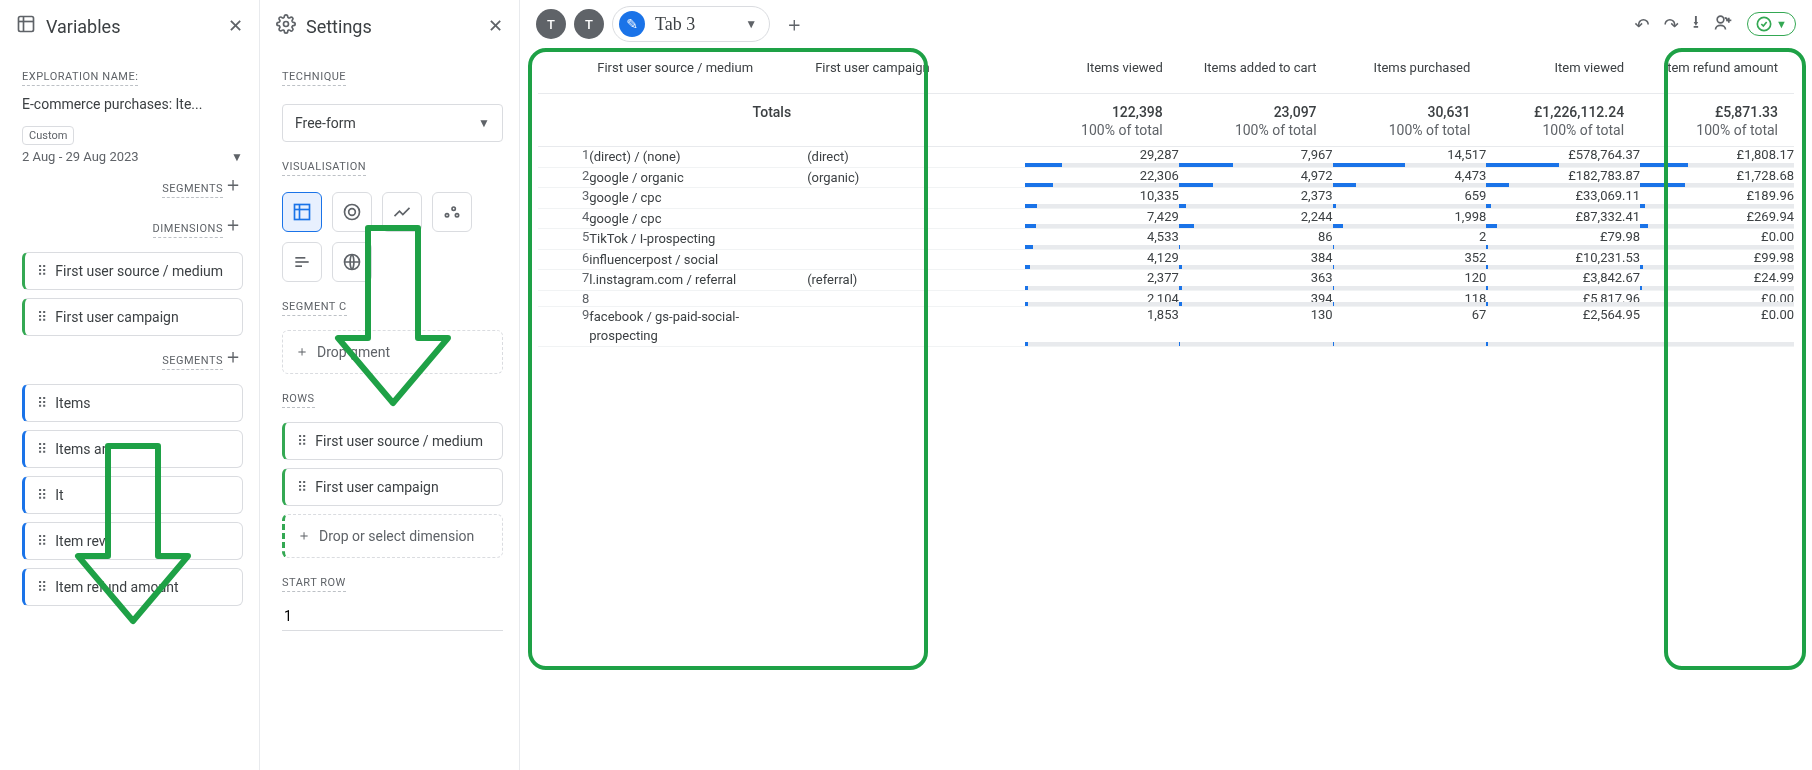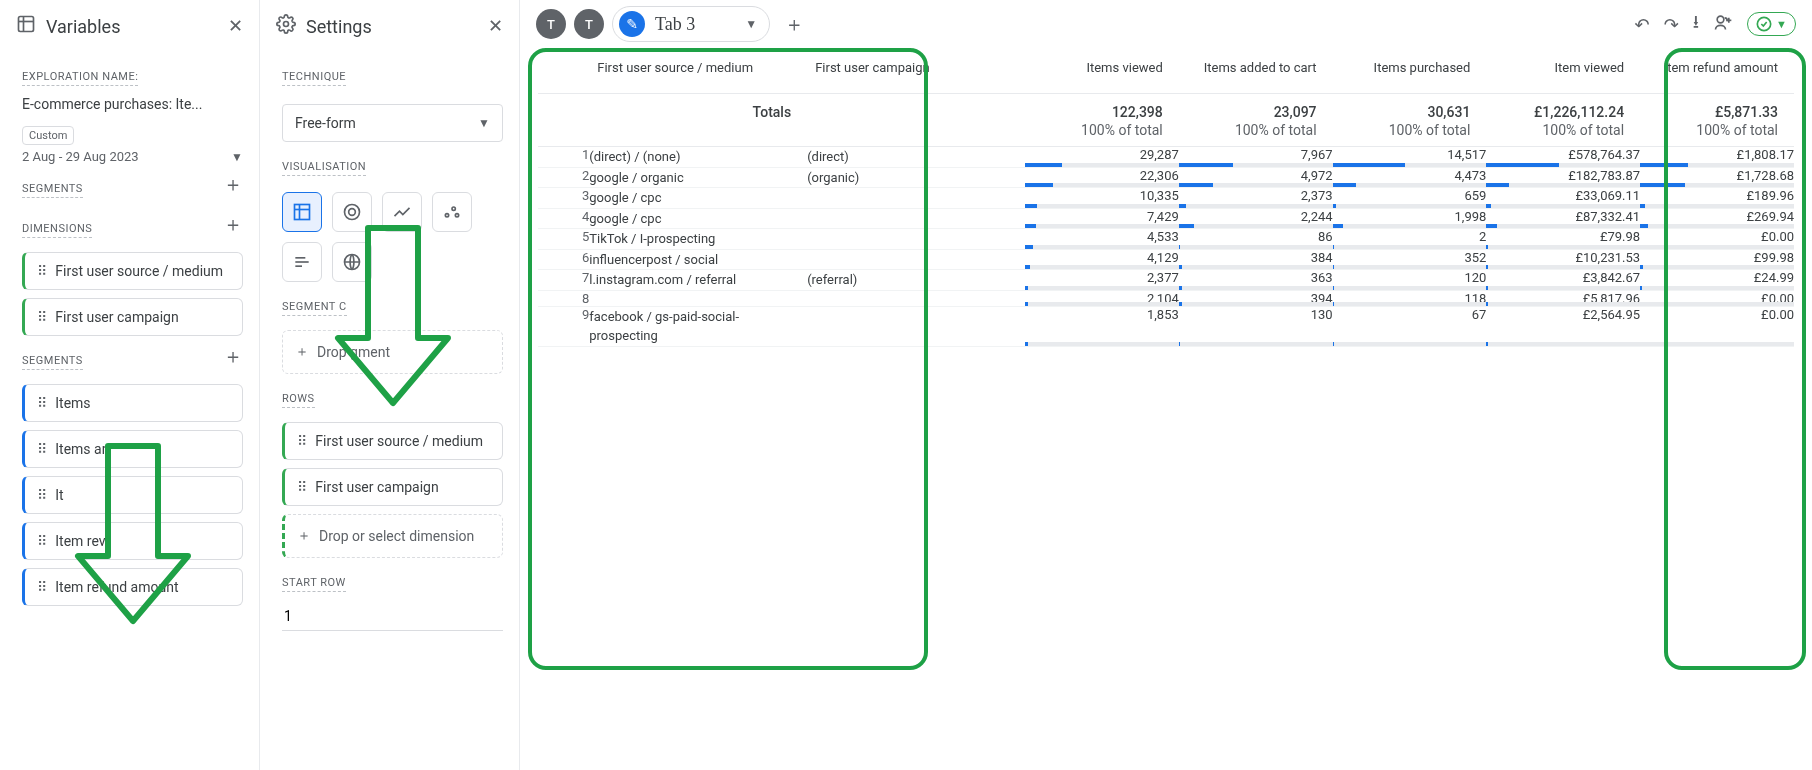--- a/index.html
+++ b/index.html
@@ -12,21 +12,21 @@
 .variables-panel { width: 260px; }
 .settings-panel { width: 260px; }
 
 .panel-header { display: flex; align-items: center; justify-content: space-between; padding: 14px 16px 14px 16px; }
 .panel-header .title { display: flex; align-items: center; gap: 10px; font-size: 18px; color: #3c4043; font-weight: 400; }
 .close-x { font-size: 18px; color: #5f6368; cursor: pointer; line-height:1; }
 
 .panel-body { padding: 0 16px 16px 22px; overflow-y: auto; flex: 1; }
 
 .section-label { font-size: 11px; color: #5f6368; letter-spacing: .5px; margin: 18px 0 6px 0; border-bottom: 1px dashed #bdc1c6; display: inline-block; padding-bottom: 2px; }
-.section-row { display: flex; align-items: center; justify-content: space-between; }
+.section-row { display: flex; align-items: center; justify-content: flex-end; }
 .plus-btn { font-size: 20px; color: #5f6368; cursor: pointer; line-height: 1; }
 
 .expl-name { font-size: 14px; color: #3c4043; margin-top: 4px; white-space: nowrap; overflow: hidden; text-overflow: ellipsis; }
 
 .date-chip { display: inline-block; font-size: 11px; color: #5f6368; border: 1px solid #dadce0; border-radius: 4px; padding: 2px 6px; margin-top: 14px; }
 .date-row { display: flex; align-items: center; justify-content: space-between; margin-top: 4px; cursor:pointer; }
 .date-val { font-size: 13px; color: #5f6368; }
 .caret-down { font-size: 12px; color: #5f6368; }
 
 .chip {

